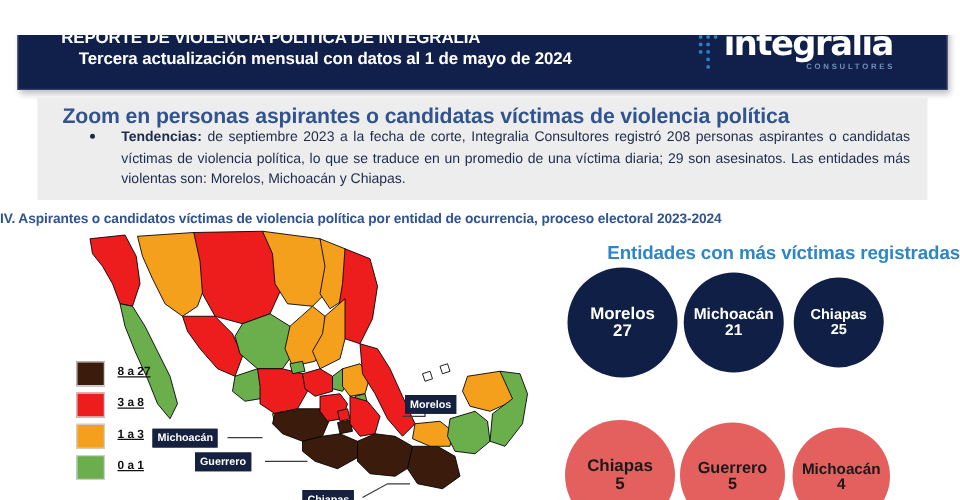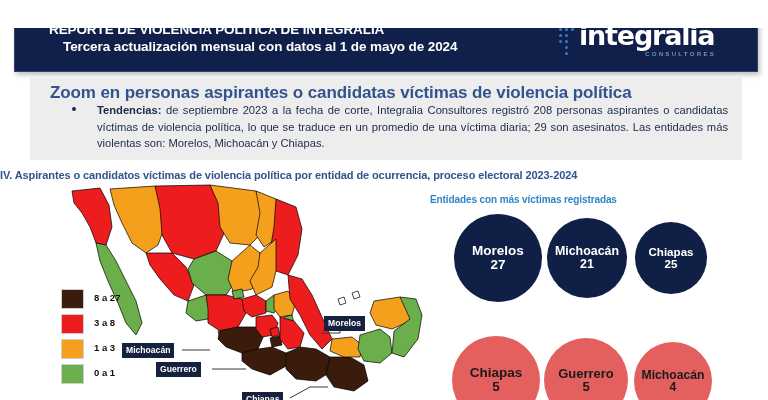--- a/index.html
+++ b/index.html
@@ -78,39 +78,39 @@
 
   
   .legend{position:absolute;left:1px;top:105px;width:120px;}
   .legend-row{position:relative;height:25px;}
   .legend-swatch{
     position:absolute;left:0px;top:1px;width:23px;height:20px;
     border:1px solid #cfcfcf;box-sizing:border-box;
   }
   .legend-label{
     position:absolute;left:33px;top:4px;
-    color:#111111;font-size:9.5px;font-weight:bold;
+    color:#111111;font-size:9.5px;font-weight:bold;text-decoration:underline;
   }
 
   
   .map-label{
     position:absolute;
     background:#16213f;color:#ffffff;
     font-size:8.6px;font-weight:bold;
     padding:1px 3px 2px 3px;
     white-space:nowrap;
     border:1px solid #16213f;
   }
   .leader{position:absolute;background:transparent;}
 
   
   .panel-title{
     position:absolute;
-    color:#2e86c7;font-size:10px;font-weight:bold;
-    width:338px;text-align:left;letter-spacing:-0.1px;
+    color:#2e86c7;font-size:15px;font-weight:bold;
+    width:338px;text-align:right;letter-spacing:-0.1px;
   }
   .circle-row{position:absolute;}
   .bubble{
     position:absolute;border-radius:50%;
     display:flex;flex-direction:column;align-items:center;justify-content:center;
     text-align:center;line-height:1.02;
   }
   .bubble.navy{background:#101f45;color:#ffffff;}
   .bubble.red{background:#e3605f;color:#1a1a1a;}
   .bubble .bname{font-weight:bold;display:block;}

